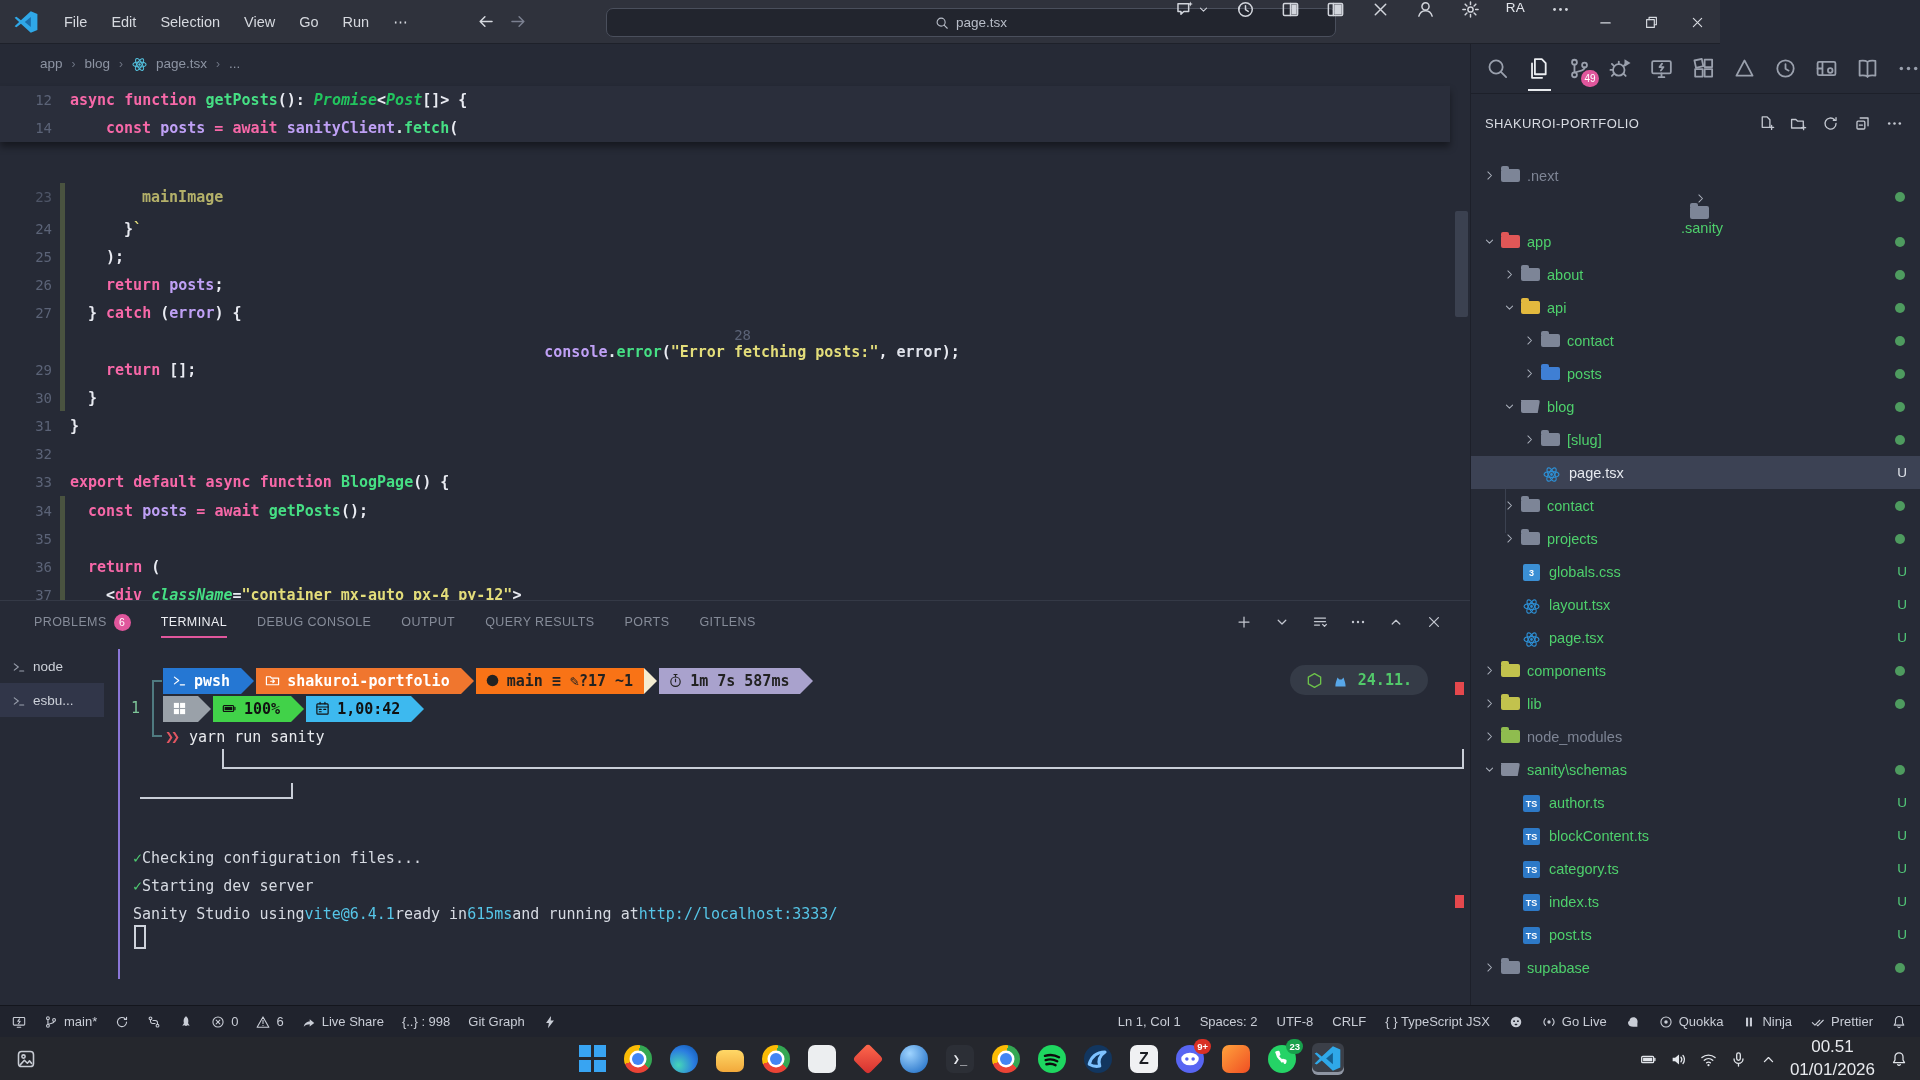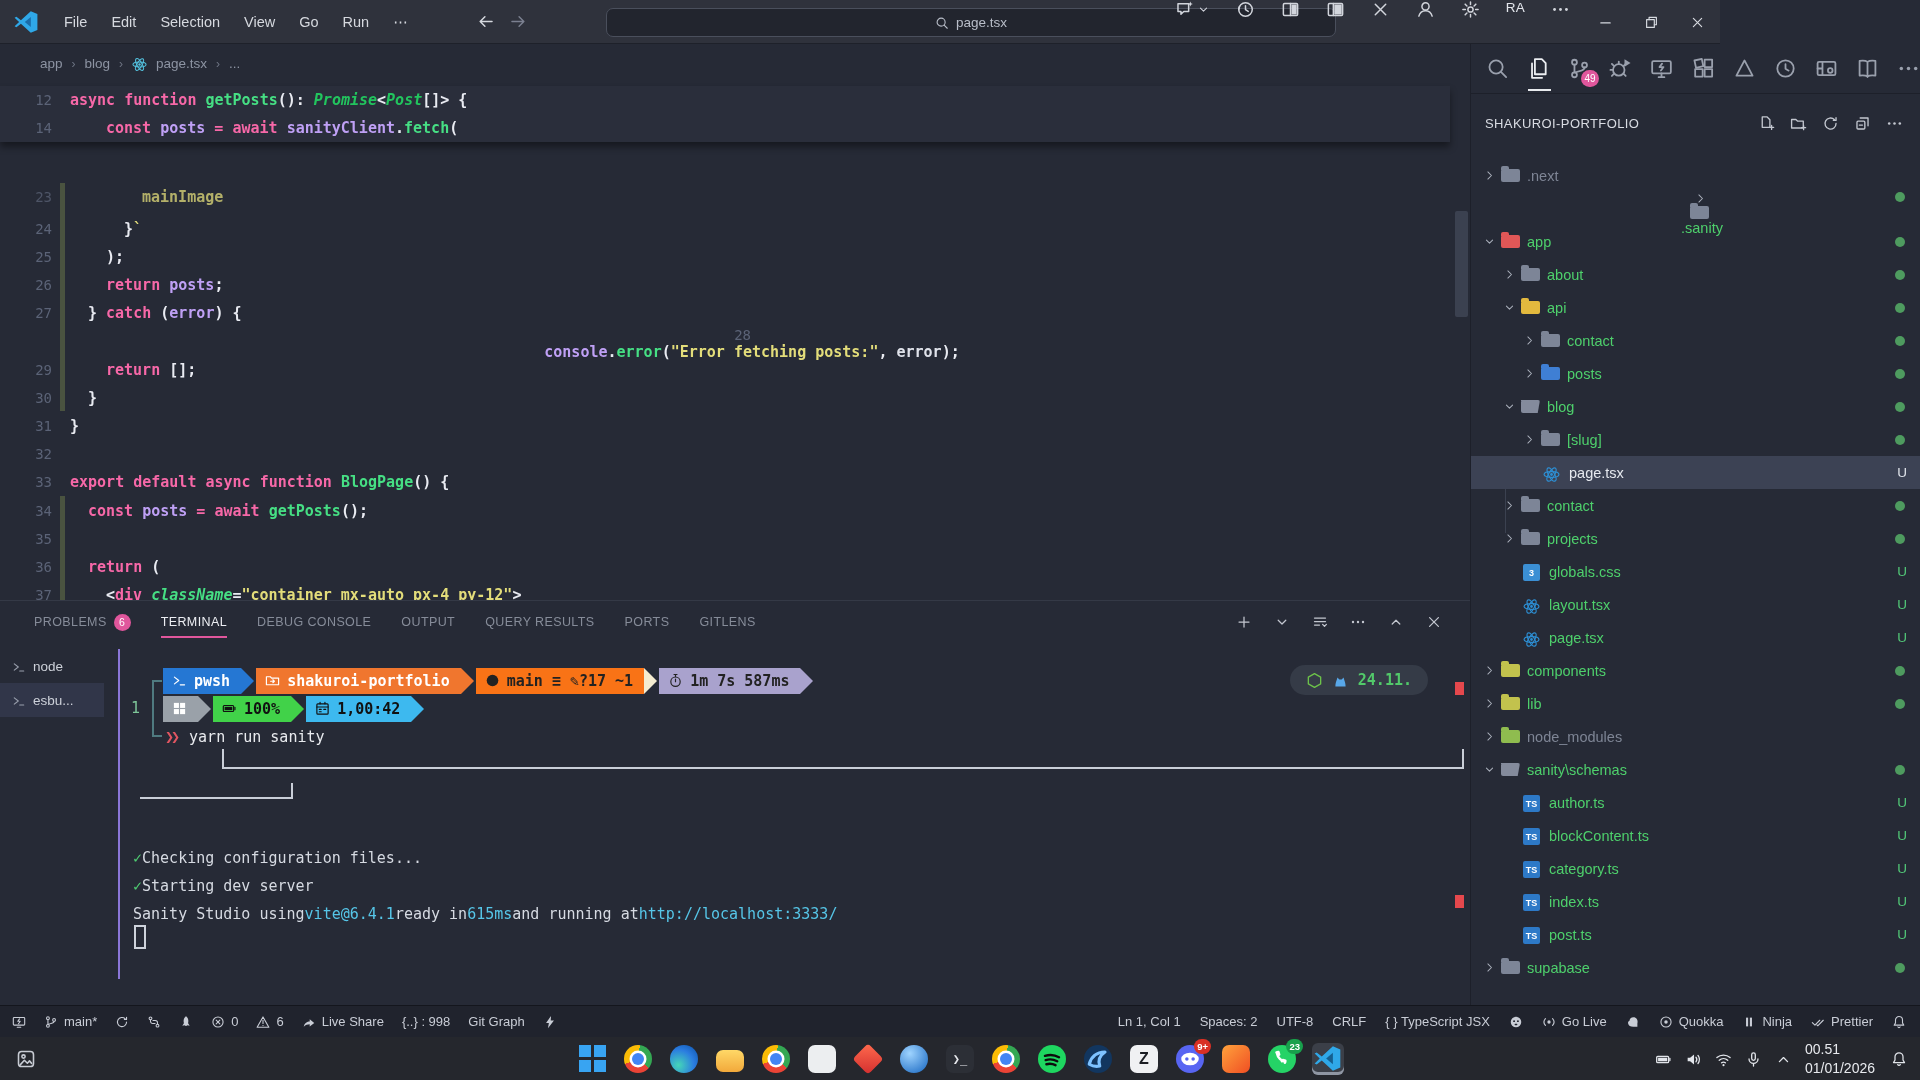--- a/index.html
+++ b/index.html
@@ -104,21 +104,21 @@
   .app{position:relative;width:32px;height:32px;display:flex;align-items:center;justify-content:center;border-radius:6px;}
   .app.active{background:#3b3f48;box-shadow:inset 0 -3px 0 #8f96a3;}
   .app .abadge{position:absolute;top:-4px;right:-5px;min-width:16px;height:15px;border-radius:8px;background:#d93025;color:#fff;font-size:9.5px;display:flex;align-items:center;justify-content:center;padding:0 3px;font-weight:bold;z-index:2;}
   .app .abadge.green{background:#18a04c;}
   .ai{position:relative;width:28px;height:28px;border-radius:50%;}
   .ai.sq{border-radius:7px;}
   .chrome-in{position:absolute;inset:8px;background:#4285f4;border-radius:50%;box-shadow:0 0 0 2.5px #fff;}
   .start-grid{display:grid;grid-template-columns:12px 12px;grid-template-rows:12px 12px;gap:3px;}
   .start-grid span{background:#38a4f2;}
   .tray{position:absolute;right:10px;display:flex;align-items:center;gap:13px;color:#e2e5ea;}
-  .clockblk{text-align:left;font-size:14px;line-height:1.35;color:#e8eaee;}
+  .clockblk{text-align:center;font-size:17px;line-height:1.35;color:#e8eaee;}
   .nbadge{width:22px;height:20px;border-radius:4px;display:flex;align-items:center;justify-content:center;color:#e2e5ea;}
 </style>
 </head>
 <body>
 
 <div id="root">
 
   <div class="titlebar">
     <span class="tb-logo" id="tbLogo"><svg width="24" height="24" viewBox="0 0 16 16">
           <path fill="#2fa8e8" d="M11.2 .8 L4.6 6.8 L1.6 4.5 L.4 5.1 L3.4 8 L.4 10.9 L1.6 11.5 L4.6 9.2 L11.2 15.2 L15.6 13.3 V2.7 Z"></path>

